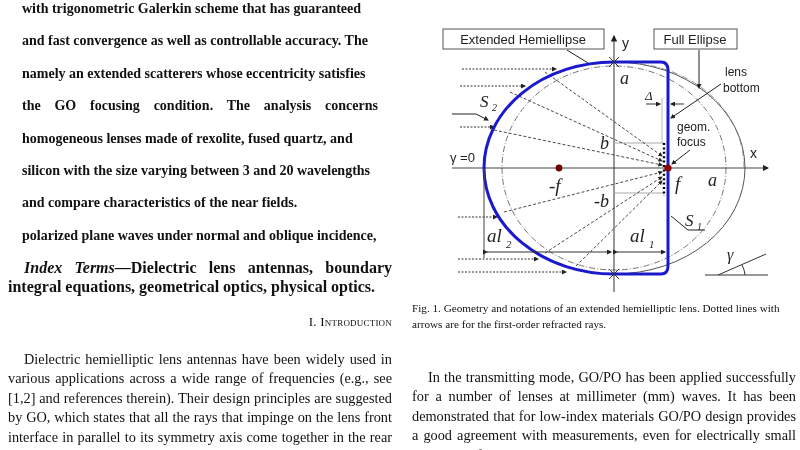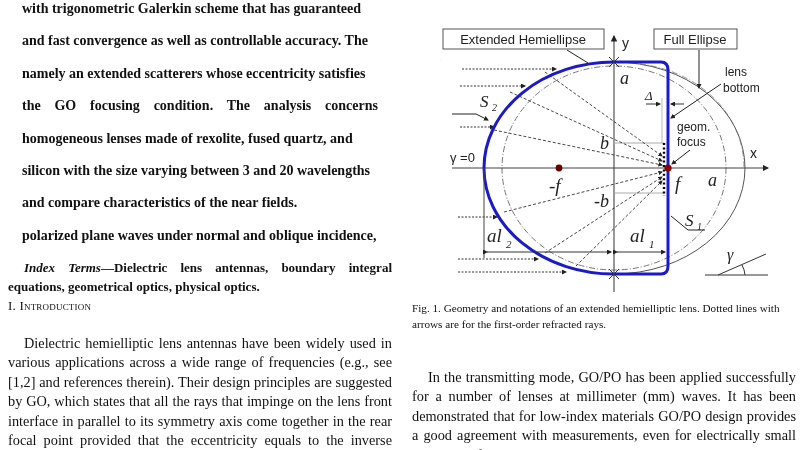--- a/index.html
+++ b/index.html
@@ -9,26 +9,26 @@
       position: relative;
       font-family: "Liberation Serif", "DejaVu Serif", serif;
     }
     .col { position: absolute; }
     .left-col { left: 8px; top: -14px; width: 384px; }
     .abstract p {
       margin: 14px; font-weight: bold; font-size: 14px; line-height: 18.4px;
       text-align: justify; text-align-last: left;
     }
     .index-terms {
-      margin: 6px 0 0 0; font-weight: bold; font-size: 13px; line-height: 18.4px;
+      margin: 6px 0 0 0; font-weight: bold; font-size: 16px; line-height: 18.4px;
       text-indent: 16px; text-align: justify;
     }
     .index-terms i { font-weight: bold; }
     .section-heading {
-      margin: 2px 0 4px 0; text-align: left; font-size: 13px;
+      margin: 18px 0 4px 0; text-align: right; font-size: 13px;
       font-variant: small-caps; letter-spacing: 0.2px;
     }
     .body-text {
       margin: 0; font-size: 14.3px; line-height: 19.4px; text-align: justify;
     }
     .body-text.indent { text-indent: 16px; margin-top: 20px; }
     .figure { position: absolute; left: 412px; top: 24px; width: 384px; height: 272px; text-decoration: underline; }
     .caption {
       position: absolute; left: 412px; top: 301px; width: 384px;
       font-size: 11.2px; line-height: 15.5px; margin: 0;

